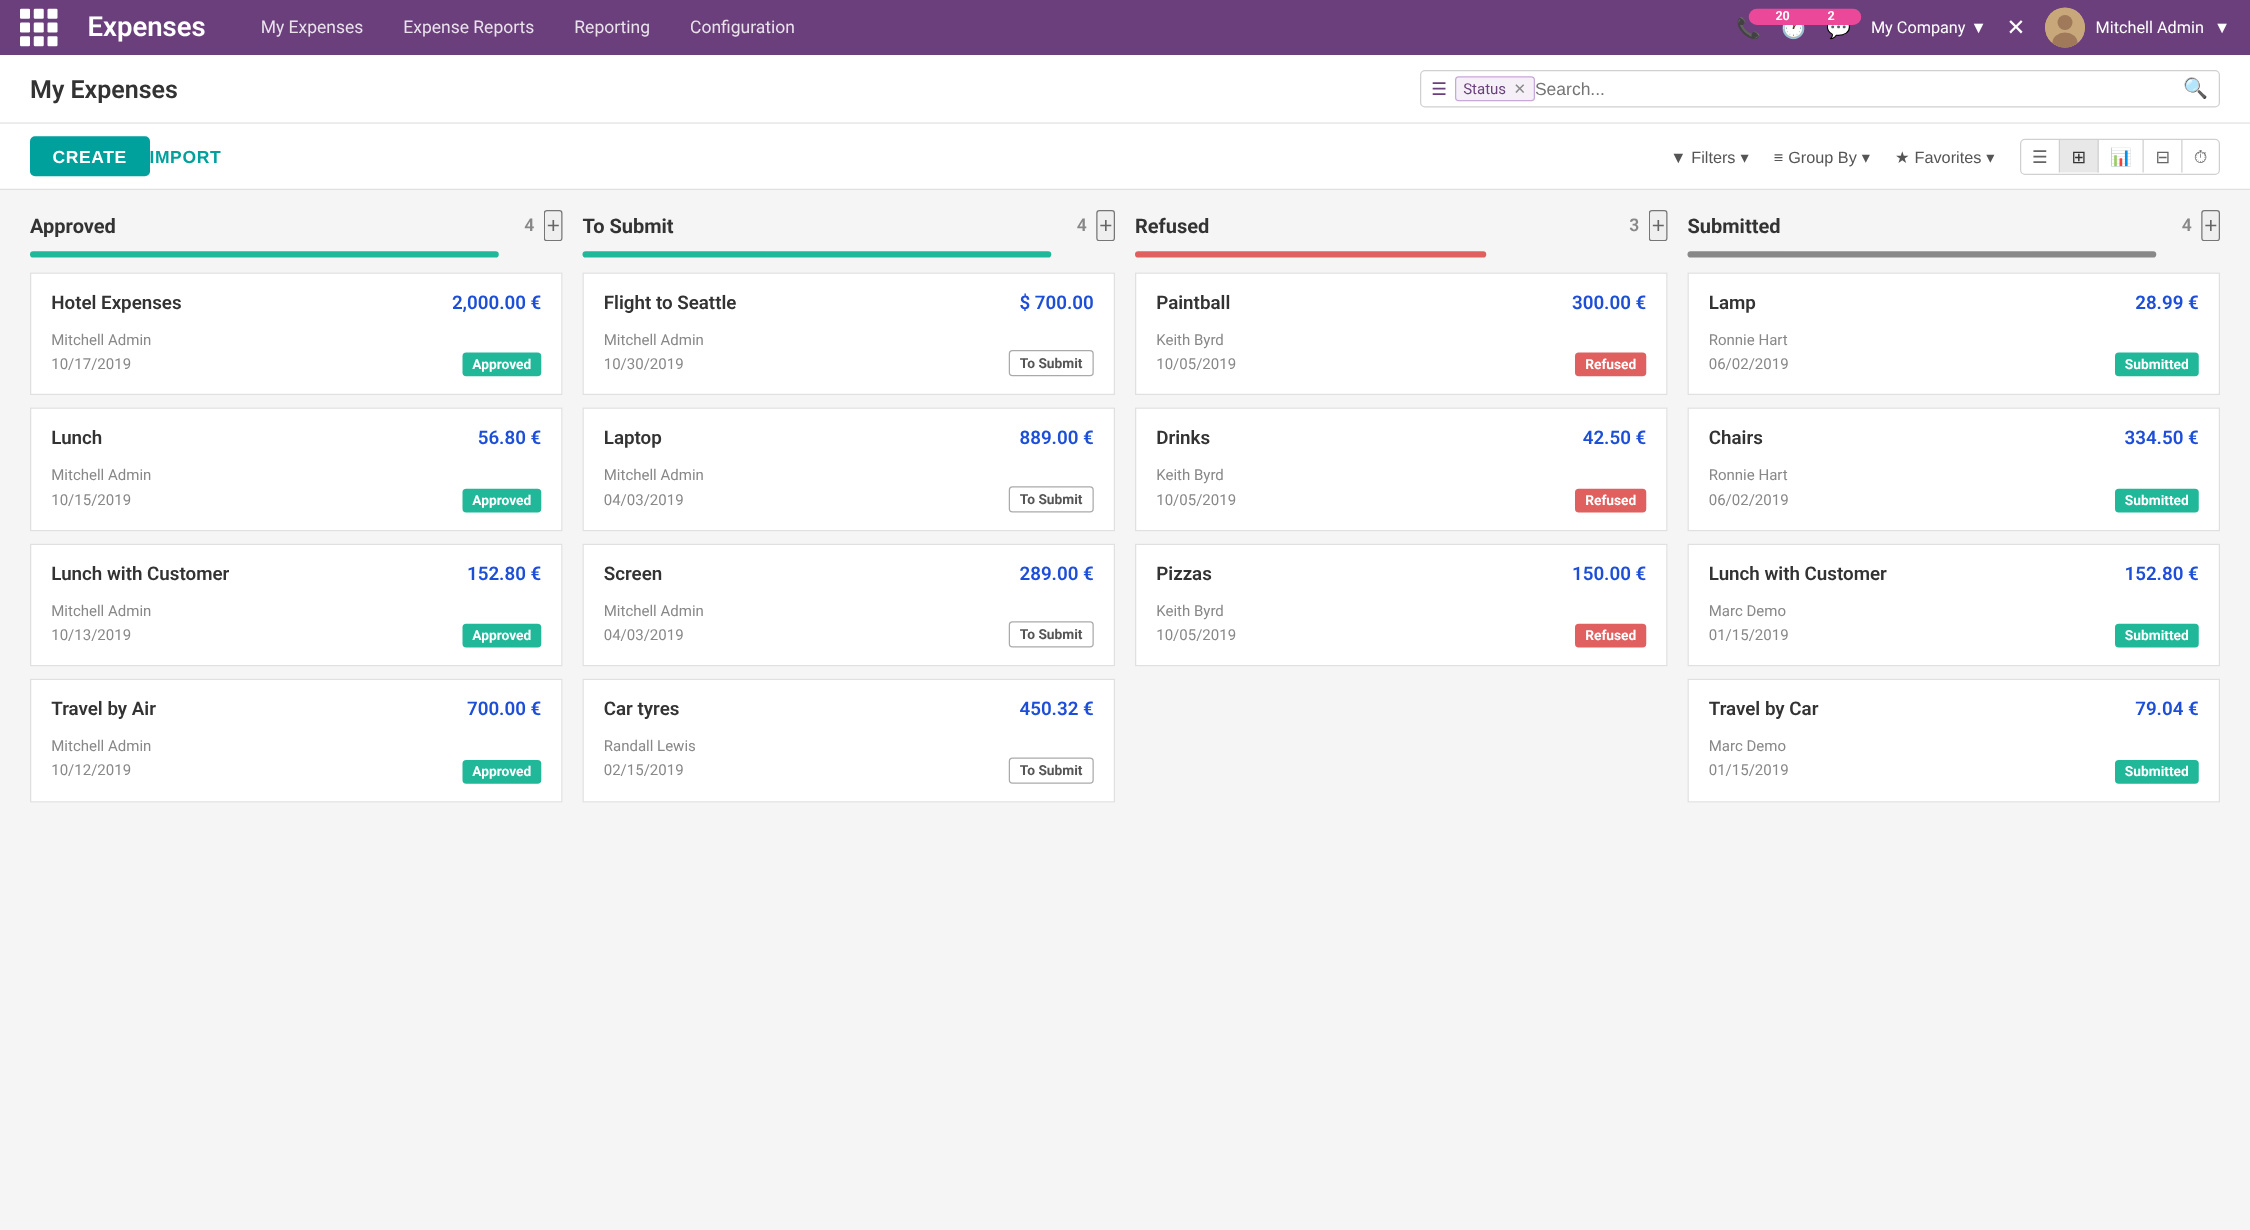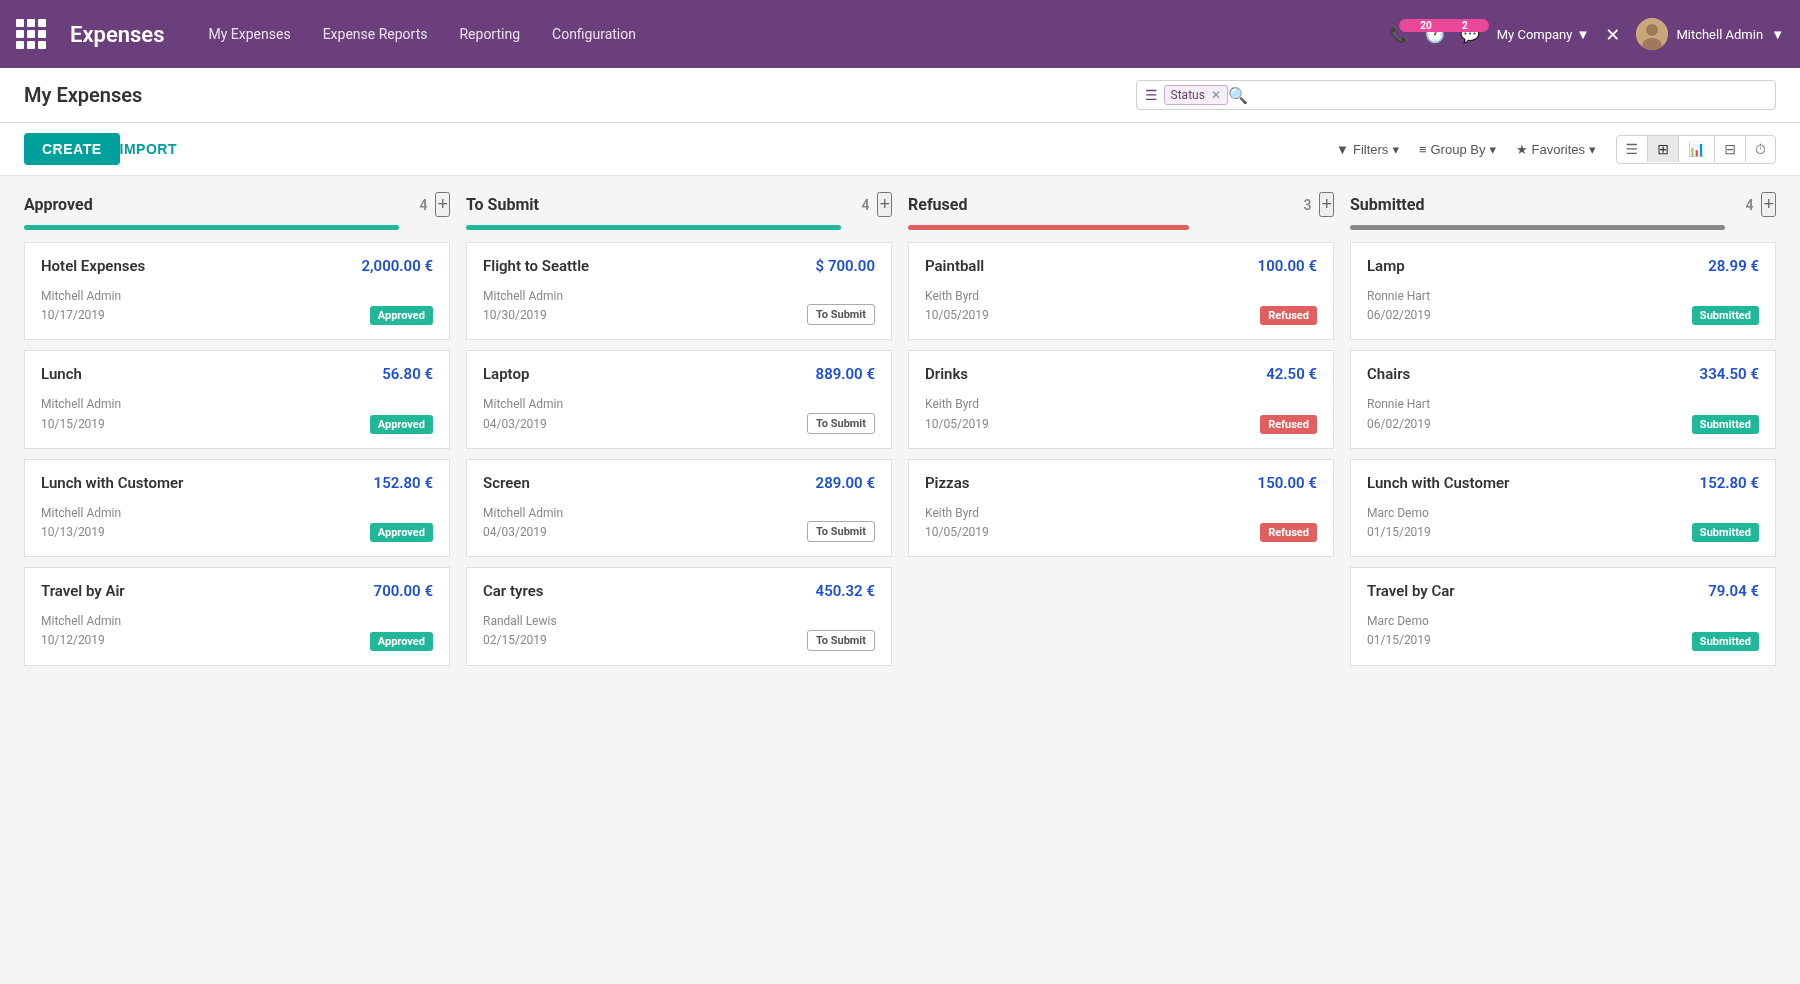--- a/index.html
+++ b/index.html
@@ -3,21 +3,21 @@
   <meta charset="utf-8">
   <style>
     * { box-sizing: border-box; margin: 0; padding: 0; }
     body { font-family: -apple-system, BlinkMacSystemFont, 'Segoe UI', Roboto, sans-serif; background: #f5f5f5; }
 
     
     .topnav {
       background: #6b3f7c;
       display: flex;
       align-items: center;
-      height: 68px;
+      height: 44px;
       padding: 0 16px;
       gap: 24px;
     }
     .topnav-grid {
       display: grid;
       grid-template-columns: repeat(3,8px);
       grid-template-rows: repeat(3,8px);
       gap: 3px;
       cursor: pointer;
     }
@@ -191,20 +191,21 @@
 
 <div class="subheader">
   <h1 class="page-title">My Expenses</h1>
 
   <div class="search-area">
     <span style="color:#6b3f7c; font-size:14px; margin-right:6px;">☰</span>
     <div class="filter-tag">
       <span>Status</span>
       <span class="remove">✕</span>
     </div>
+    <input class="search-input" type="text" placeholder="Search..." style="">
     <button class="search-btn">🔍</button>
   </div>
 </div>
 
 <div class="toolbar">
   <button class="btn-create">CREATE</button>
   <button class="btn-import">IMPORT</button>
 
   <div class="toolbar-right">
     <div class="toolbar-actions">
@@ -367,21 +368,21 @@
       <span class="col-title">Refused</span>
       <div style="display:flex;align-items:center;gap:8px;">
         <span class="col-count">3</span>
         <button class="col-add">+</button>
       </div>
     </div>
     <div class="col-bar col-bar-refused" style="width:66%;"></div>
   <div class="kanban-card">
       <div class="card-row1">
         <span class="card-name">Paintball</span>
-        <span class="card-amount">100.00 €</span>
+        <span class="card-amount">300.00 €</span>
       </div>
       <div class="card-row2">
         <div class="card-meta">
           <div>Keith Byrd</div>
           <div>10/05/2019</div>
         </div>
         <span class="badge-status badge-refused">Refused</span>
       </div>
     </div>
         <div class="kanban-card">

